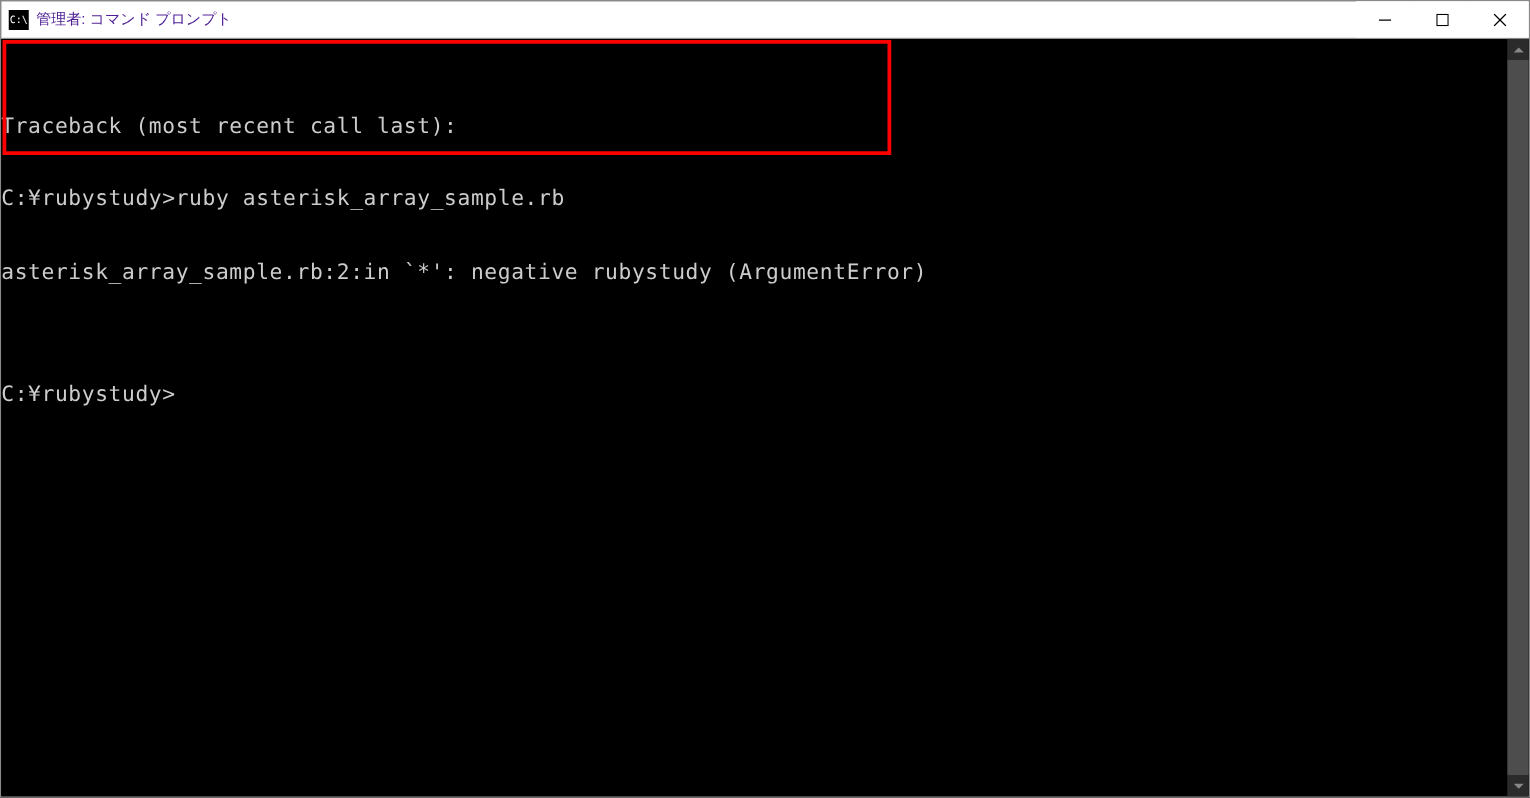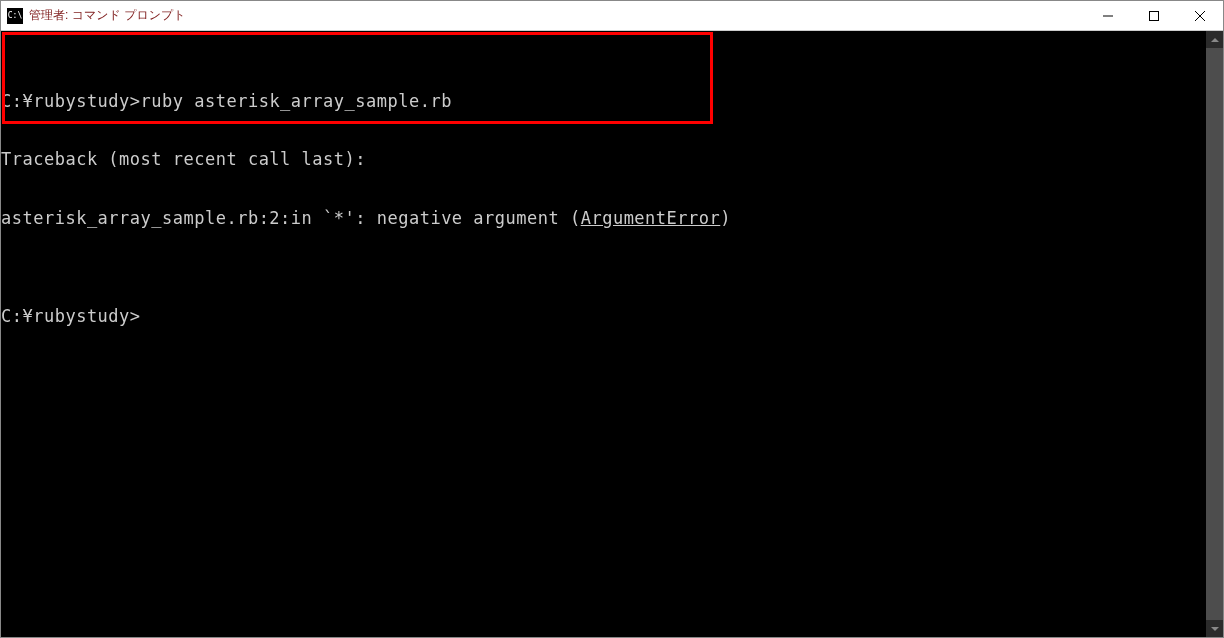--- a/index.html
+++ b/index.html
@@ -41,21 +41,21 @@
       position: relative;
     }
     .titlebar-icon::before {
       content: "C:\\";
       color: #fff;
       font-size: 8px;
       font-family: "Consolas", monospace;
     }
     .titlebar-title {
       font-size: 12px;
-      color: #7f1d1d;
+      color: #4c1d95;
       flex: 1;
     }
     .window-controls {
       display: flex;
       height: 100%;
     }
     .window-control {
       width: 46px;
       height: 100%;
       display: flex;
@@ -90,21 +90,20 @@
     .highlight-box {
       position: absolute;
       border: 3px solid #ff0000;
       pointer-events: none;
       top: 1px;
       left: 1px;
       width: 711px;
       height: 92px;
     }
     .underline {
-      text-decoration: underline;
     }
     .scrollbar {
       width: 17px;
       background: #2b2b2b;
       display: flex;
       flex-direction: column;
     }
     .scrollbar-arrow {
       height: 17px;
       background: #2b2b2b;
@@ -153,23 +152,23 @@
         <svg viewBox="0 0 10 10">
             <line x1="0" y1="0" x2="10" y2="10" stroke="#000" stroke-width="1"></line>
             <line x1="10" y1="0" x2="0" y2="10" stroke="#000" stroke-width="1"></line>
           </svg>
       </div>
     </div>
   </div>
   <div class="terminal-container">
     <div class="terminal">
       <div class="highlight-box"></div>
+      <span class="terminal-line">Traceback (most recent call last):</span>
       <span class="terminal-line"><span>C:¥rubystudy&gt;</span><span>ruby asterisk_array_sample.rb</span></span>
-      <span class="terminal-line">Traceback (most recent call last):</span>
-      <span class="terminal-line"><span>asterisk_array_sample.rb:2:in `*': negative argument (</span><span class="underline">ArgumentError</span><span>)</span></span>
+      <span class="terminal-line"><span>asterisk_array_sample.rb:2:in `*': negative rubystudy (</span><span class="underline">ArgumentError</span><span>)</span></span>
       <span class="terminal-line"></span>
       <span class="terminal-line">C:¥rubystudy&gt;</span>
     </div>
     <div class="scrollbar">
       <div class="scrollbar-arrow">
         <svg viewBox="0 0 8 8">
             <path d="M0 6 L4 2 L8 6 Z"></path>
           </svg>
       </div>
       <div class="scrollbar-track">

